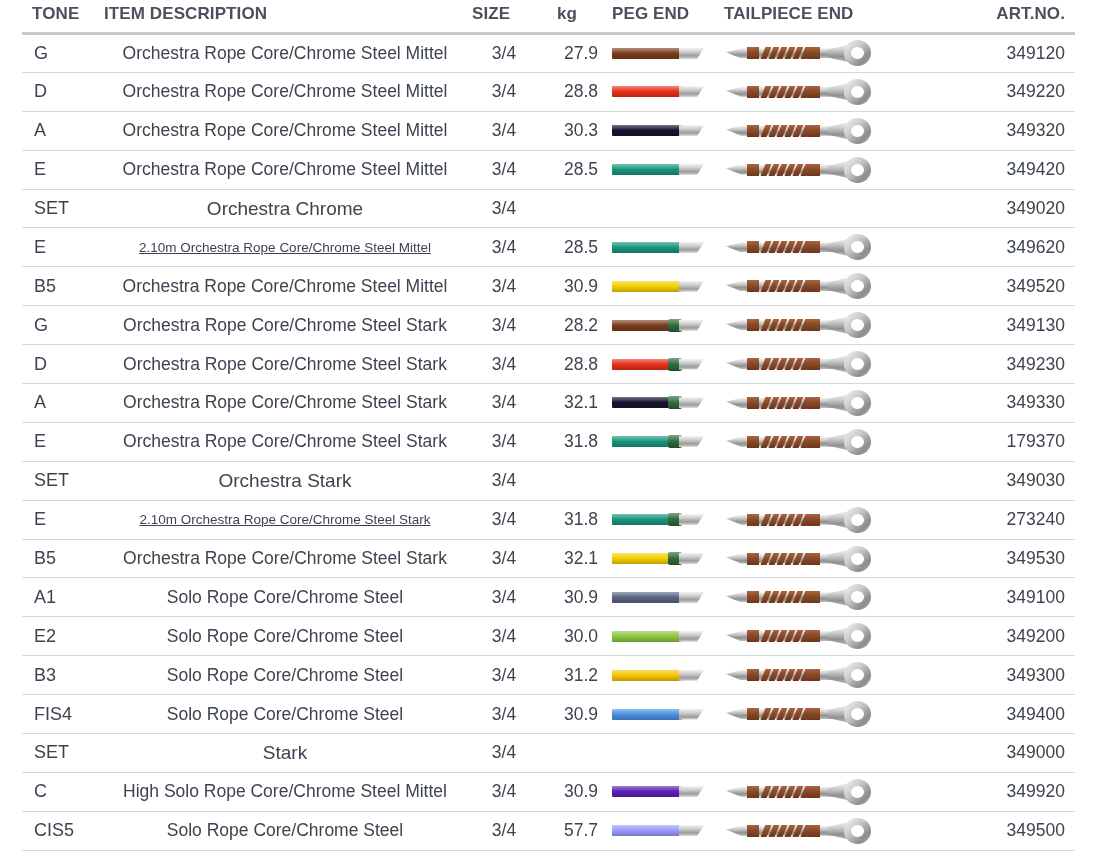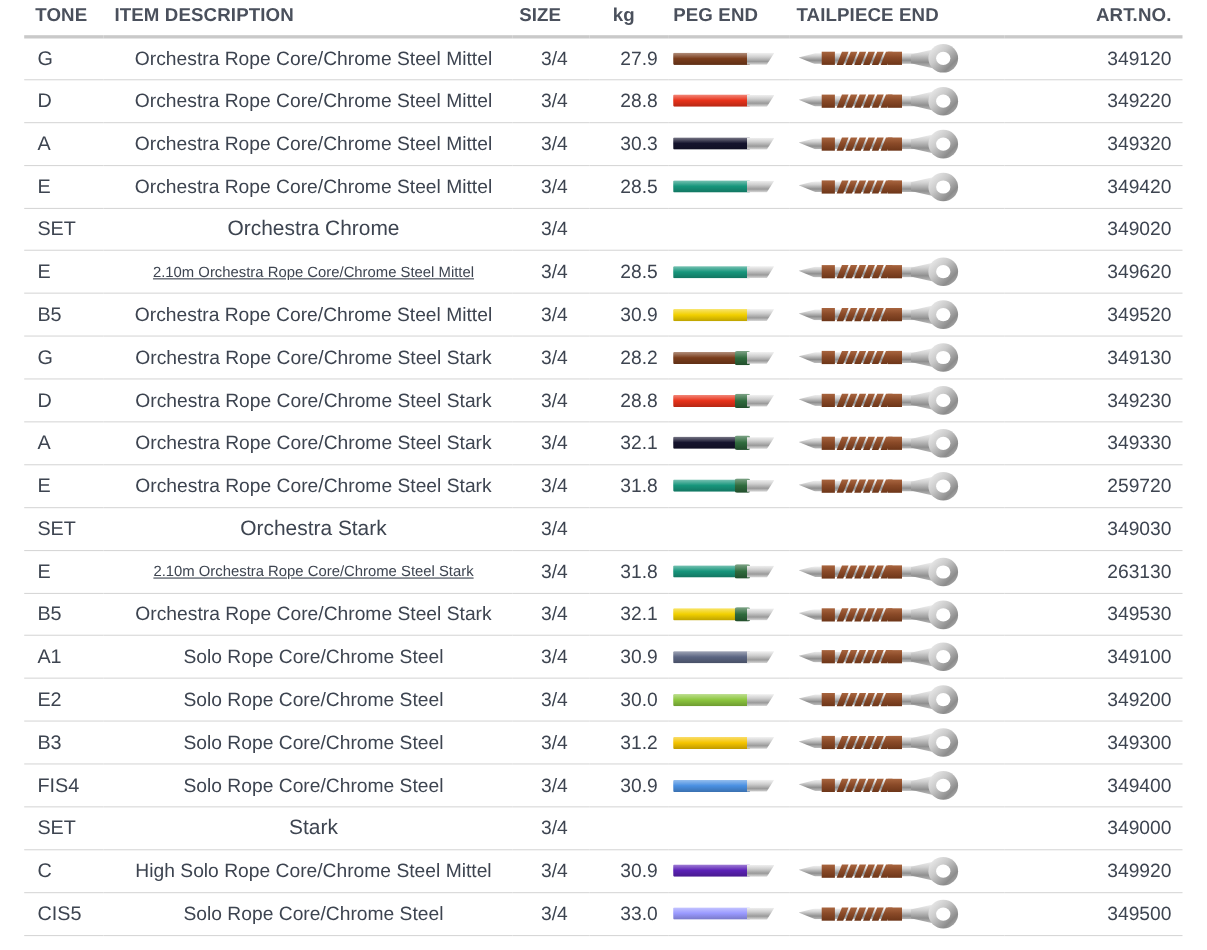--- a/index.html
+++ b/index.html
@@ -504,21 +504,21 @@
               <span class="stripe" style="left: 55px;"></span>
               <span class="stripe" style="left: 63px;"></span>
               <span class="stripe" style="left: 71px;"></span>
               <span class="stripe" style="left: 79px;"></span>
               <span class="wblockB"></span>
               <span class="flare"></span>
               <span class="ring"></span>
               <span class="ringhole"></span>
             </span>
           </td>
-          <td class="t-art">259720</td>
+          <td class="t-art">179370</td>
         </tr>
         <tr class="set-row">
           <td class="t-tone">SET</td>
           <td class="t-desc">Orchestra Stark</td>
           <td class="t-size">3/4</td>
           <td class="t-kg"></td>
           <td class="t-peg"></td>
           <td class="t-tail"></td>
           <td class="t-art">349030</td>
         </tr>
@@ -543,21 +543,21 @@
               <span class="stripe" style="left: 55px;"></span>
               <span class="stripe" style="left: 63px;"></span>
               <span class="stripe" style="left: 71px;"></span>
               <span class="stripe" style="left: 79px;"></span>
               <span class="wblockB"></span>
               <span class="flare"></span>
               <span class="ring"></span>
               <span class="ringhole"></span>
             </span>
           </td>
-          <td class="t-art">263130</td>
+          <td class="t-art">273240</td>
         </tr>
         <tr>
           <td class="t-tone">B5</td>
           <td class="t-desc">Orchestra Rope Core/Chrome Steel Stark</td>
           <td class="t-size">3/4</td>
           <td class="t-kg">32.1</td>
           <td class="t-peg">
             <span class="peg">
               <span class="shaft" style="width: 58px; background: linear-gradient(rgba(255, 255, 255, 0.42) 0%, rgb(242, 208, 0) 48%, rgba(0, 0, 0, 0.22) 100%), rgb(242, 208, 0);"></span>
               <span class="tipblock" style="left: 56px; background: linear-gradient(rgba(255, 255, 255, 0.38) 0%, rgb(47, 107, 61) 50%, rgba(0, 0, 0, 0.28) 100%), rgb(47, 107, 61);"></span>
@@ -733,21 +733,21 @@
               <span class="ring"></span>
               <span class="ringhole"></span>
             </span>
           </td>
           <td class="t-art">349920</td>
         </tr>
         <tr class=" last-row">
           <td class="t-tone">CIS5</td>
           <td class="t-desc">Solo Rope Core/Chrome Steel</td>
           <td class="t-size">3/4</td>
-          <td class="t-kg">33.0</td>
+          <td class="t-kg">57.7</td>
           <td class="t-peg">
             <span class="peg">
               <span class="shaft" style="width: 70px; background: linear-gradient(rgba(255, 255, 255, 0.42) 0%, rgb(154, 154, 255) 48%, rgba(0, 0, 0, 0.22) 100%), rgb(154, 154, 255);"></span>
               <span class="steel"></span>
             </span>
           </td>
           <td class="t-tail">
             <span class="tail">
               <span class="tshaft"></span>
               <span class="wblockA"></span>

